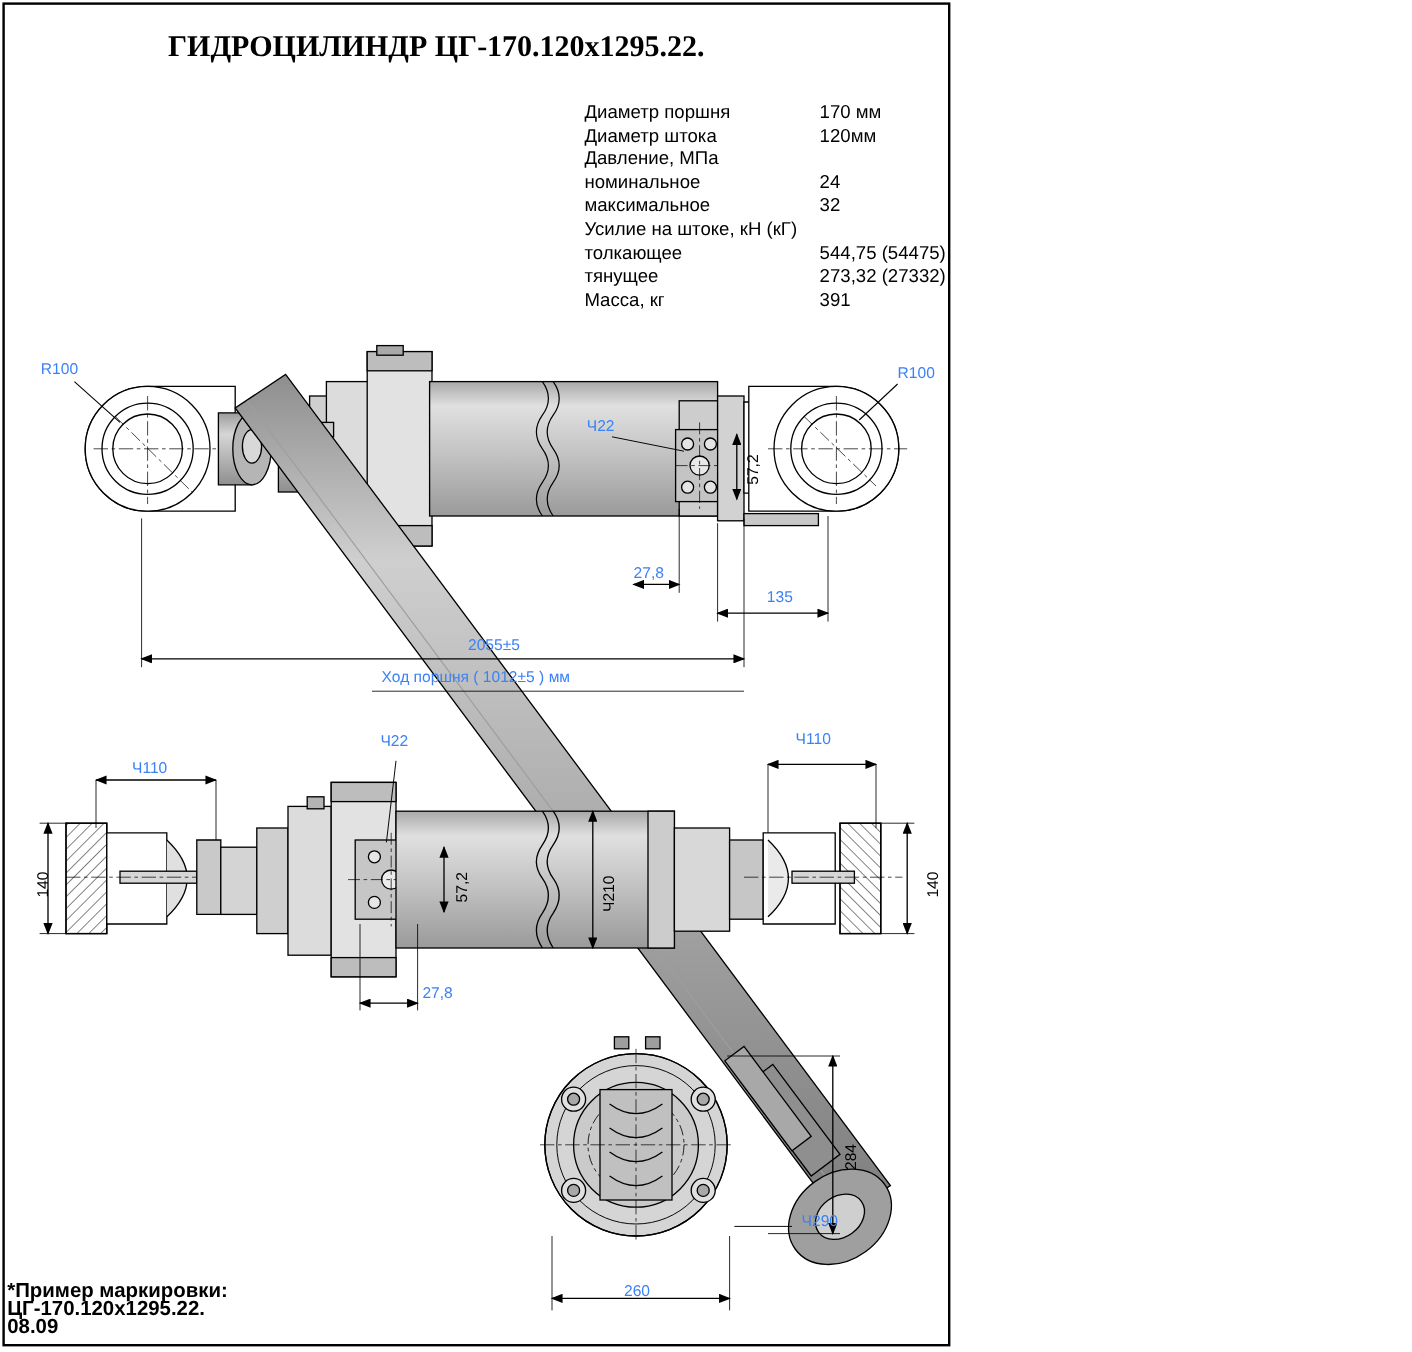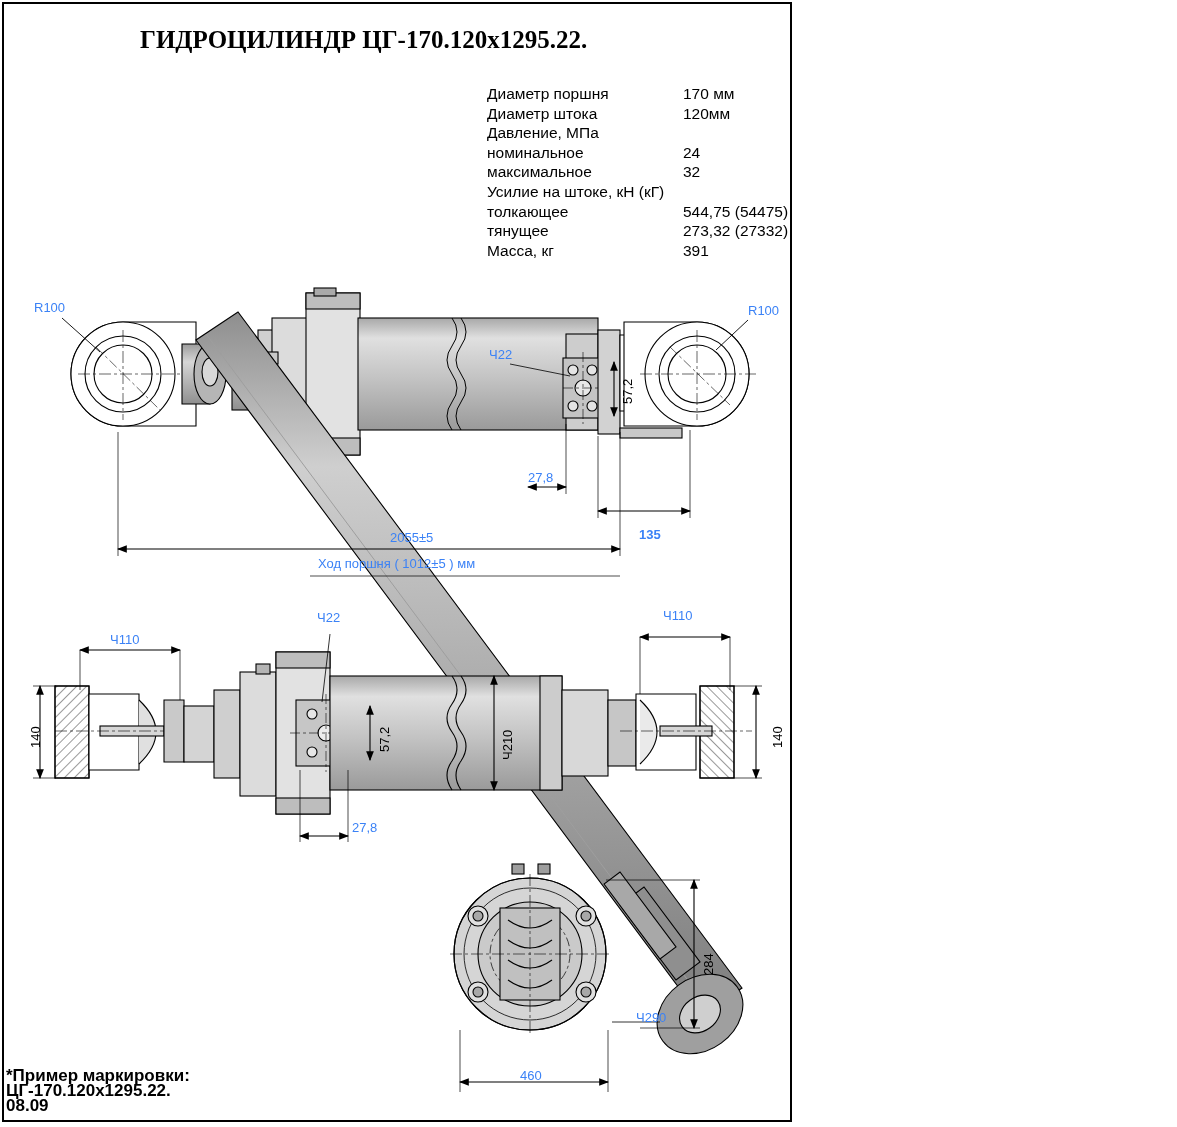--- a/index.html
+++ b/index.html
@@ -276,36 +276,36 @@
       <line x1="460" y1="1030" x2="460" y2="1092" stroke="#000" stroke-width="0.7"></line>
       <line x1="608" y1="1030" x2="608" y2="1092" stroke="#000" stroke-width="0.7"></line>
     </g>
   </svg>
 
   <div class="dim" style="left:34px;top:300px;">R100</div>
   <div class="dim" style="left:748px;top:303px;">R100</div>
   <div class="dim" style="left:489px;top:347px;">Ч22</div>
   <div class="dimv" style="left:620px;top:404px;">57,2</div>
   <div class="dim" style="left:528px;top:470px;">27,8</div>
-  <div class="dim" style="left:639px;top:527px;font-weight:bold;">135</div>
+  <div class="dim" style="left:639px;top:490px;">135</div>
   <div class="dim" style="left:390px;top:530px;">2055±5</div>
   <div class="dim" style="left:318px;top:556px;">Ход поршня ( 1012±5 ) мм</div>
 
   <div class="dim" style="left:110px;top:632px;">Ч110</div>
   <div class="dim" style="left:663px;top:608px;">Ч110</div>
   <div class="dim" style="left:317px;top:610px;">Ч22</div>
   <div class="dimv" style="left:28px;top:748px;">140</div>
   <div class="dimv" style="left:770px;top:748px;">140</div>
   <div class="dimv" style="left:377px;top:752px;">57,2</div>
   <div class="dimv" style="left:500px;top:760px;">Ч210</div>
   <div class="dim" style="left:352px;top:820px;">27,8</div>
 
   <div class="dimv" style="left:701px;top:975px;">284</div>
-  <div class="dim" style="left:636px;top:1010px;">Ч290</div>
-  <div class="dim" style="left:520px;top:1068px;">460</div>
+  <div class="dim" style="left:668px;top:1010px;">Ч290</div>
+  <div class="dim" style="left:520px;top:1068px;">260</div>
 
   <div class="mark">
     <div>*Пример маркировки:</div>
     <div>ЦГ-170.120х1295.22.</div>
     <div style="">08.09</div>
   </div>
 
 </div>
 
 </body></html>

